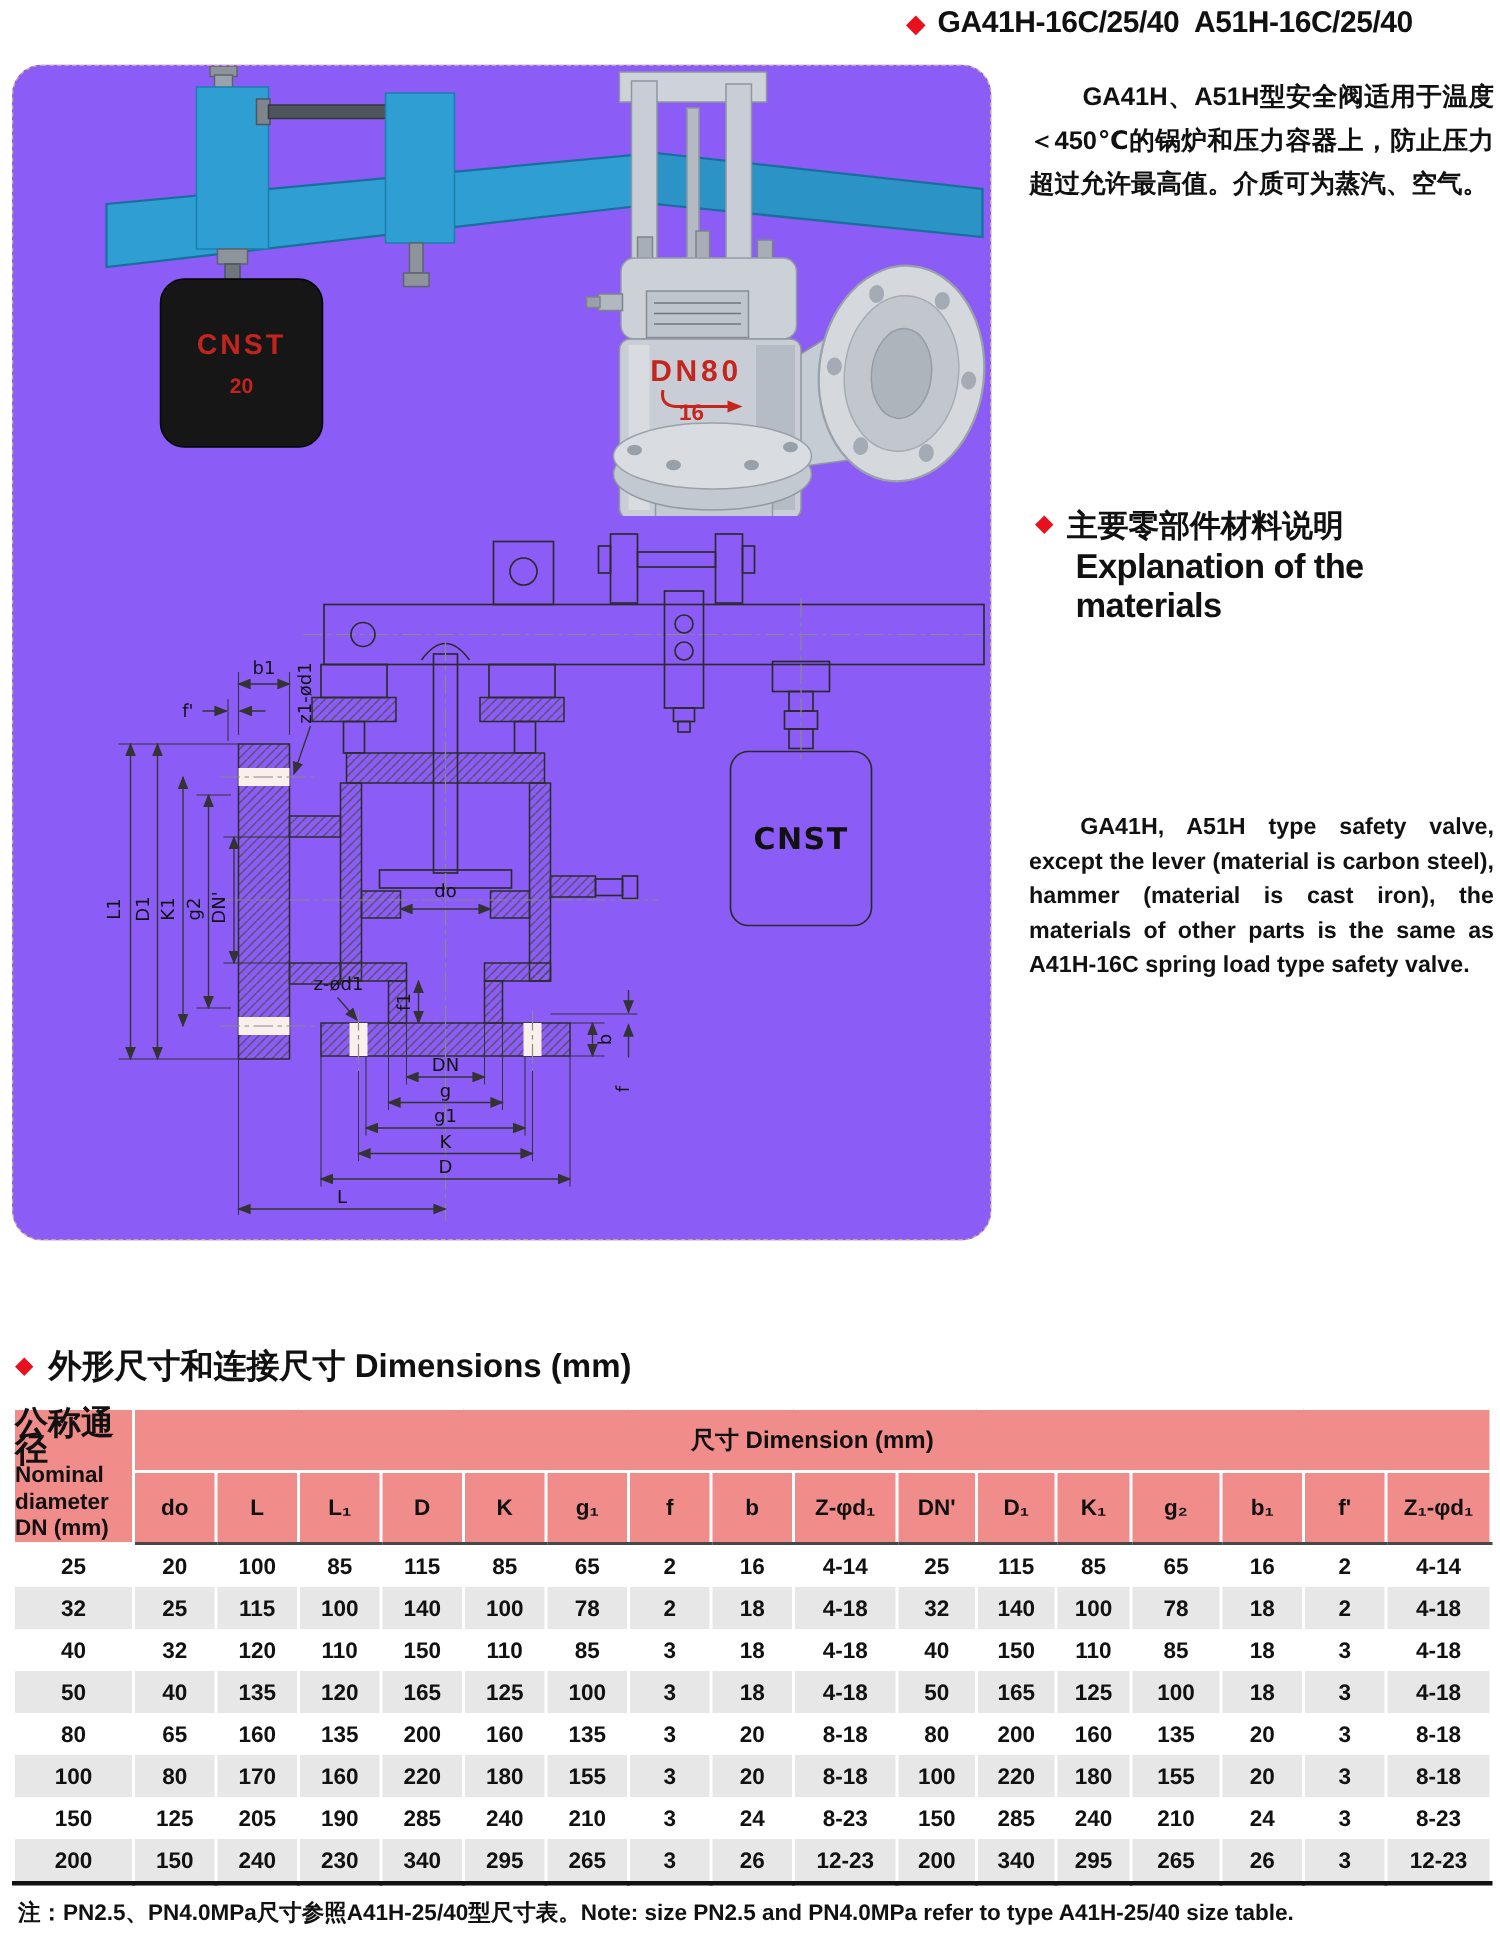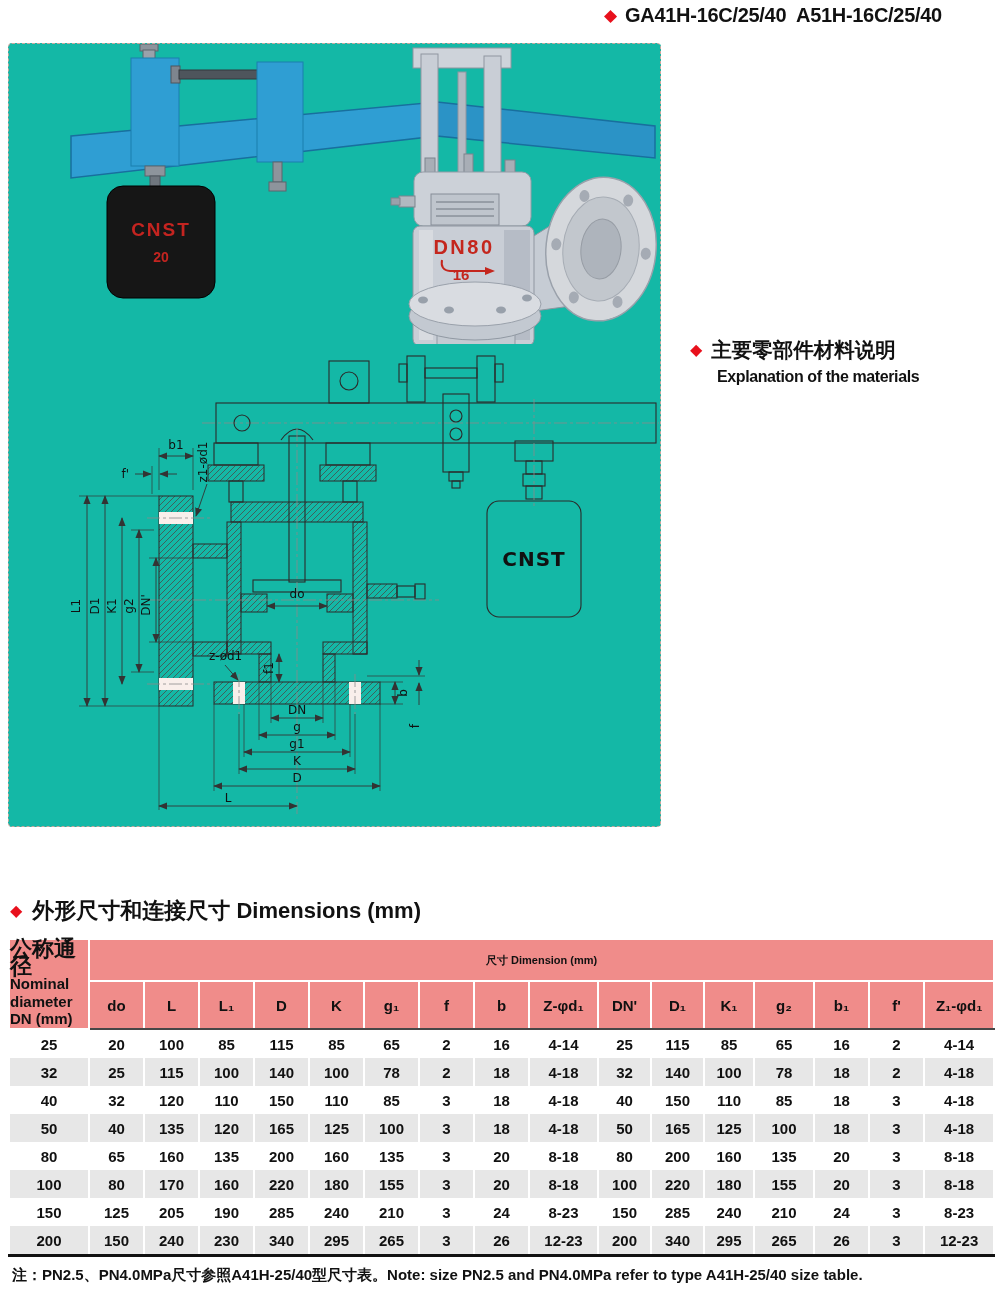--- a/index.html
+++ b/index.html
@@ -8,51 +8,51 @@
   .page{position:absolute;left:0;top:0;width:1000px;height:1297px;overflow:hidden}
 
   .diamond{color:#e8101c;line-height:1}
 
   
   .title-row{position:absolute;left:604px;top:4px;width:396px;display:flex;align-items:center;gap:8px;font-weight:bold}
   .title-row .diamond{font-size:17px}
   .title-text{font-size:20px;letter-spacing:-0.3px;white-space:pre}
 
   
-  .photo-panel{position:absolute;left:8px;top:43px;width:651px;height:782px;background:#14b8a6;
-               border:1px dashed #c9a59c;border-radius:4px;overflow:hidden}
+  .photo-panel{position:absolute;left:8px;top:43px;width:651px;height:782px;background:#8b5cf6;
+               border:1px dashed #c9a59c;border-radius:20px;overflow:hidden}
   .photo-panel svg{display:block}
   .caption{position:absolute;left:8px;top:836px;width:651px;text-align:center;font-size:17px;font-weight:bold}
 
   
   .para-zh{position:absolute;width:310px;font-size:17px;font-weight:bold;line-height:29px;
            text-align:justify;text-indent:2.1em}
   .para-en{position:absolute;width:310px;font-size:15.5px;font-weight:bold;line-height:23px;
            text-align:justify;text-indent:2.2em}
   #intro-zh{left:686px;top:50px}
   #intro-en{left:686px;top:147px}
   .mat-heading{position:absolute;left:690px;top:336px;width:310px;font-weight:bold}
   .mh-row{display:flex;align-items:center;gap:9px;font-size:20.5px}
   .mh-row .diamond{font-size:16px}
-  .mh-en{font-size:16px;letter-spacing:-0.4px;margin-left:27px;line-height:26px}
+  .mh-en{font-size:23px;letter-spacing:-0.4px;margin-left:27px;line-height:26px}
   #mat-zh{left:686px;top:438px;line-height:28px}
   #mat-en{left:686px;top:540px}
 
   
   .dims-heading{position:absolute;left:10px;top:896px;display:flex;align-items:center;gap:10px;font-weight:bold}
   .dims-heading .diamond{font-size:16px}
   .dh-text{font-size:22px}
 
   table.dims{position:absolute;left:8px;top:938px;width:985px;border-collapse:collapse;table-layout:fixed;
              text-align:center;font-weight:bold;border-bottom:3px solid #111}
   table.dims th{background:#f08c8a;border:2px solid #fff;font-size:15px;padding:0;font-weight:bold}
   th.corner{text-align:left;padding:2px 0 2px 7px;border-bottom:2px solid #474747}
   th.corner div{line-height:17.5px;font-size:15px}
   th.corner .c0{font-size:22px}
-  tr.thr1 th.span-h{height:40px;font-size:11px}
+  tr.thr1 th.span-h{height:40px;font-size:16px}
   tr.thr2 th{height:46px;border-bottom:2px solid #474747}
   table.dims td{height:28px;font-size:15px;border-left:2px solid #fff;border-right:2px solid #fff;padding:0}
   table.dims tbody tr:nth-child(even){background:#e7e7e7}
 
   .note{position:absolute;left:12px;top:1266px;width:985px;font-size:15px;font-weight:bold;white-space:nowrap}
 
   
   .ol{fill:none;stroke:#2b2b2b;stroke-width:1.1}
   .hatch{fill:url(#hp);stroke:#2b2b2b;stroke-width:1}
   .cl{stroke:#8a8a8a;stroke-width:0.8;stroke-dasharray:13 3 3 3;fill:none}
@@ -279,28 +279,30 @@
       <text class="lbl" x="288" y="370" text-anchor="middle">DN</text>
       <text class="lbl" x="288" y="387" text-anchor="middle">g</text>
       <text class="lbl" x="288" y="404" text-anchor="middle">g1</text>
       <text class="lbl" x="288" y="421" text-anchor="middle">K</text>
       <text class="lbl" x="288" y="438" text-anchor="middle">D</text>
       <text class="lbl" x="219" y="458" text-anchor="middle">L</text>
     </svg>
   </div>
 
 
+  <div id="intro-zh" class="para-zh">GA41H、A51H型安全阀适用于温度＜450℃的锅炉和压力容器上，防止压力超过允许最高值。介质可为蒸汽、空气。</div>
 
   <div class="mat-heading">
     <div class="mh-row">
       <span class="diamond">◆</span>
       <span>主要零部件材料说明</span>
     </div>
     <div class="mh-en">Explanation of the materials</div>
   </div>
+  <div id="mat-en" class="para-en">GA41H, A51H type safety valve, except the lever (material is carbon steel), hammer (material is cast iron), the materials of other parts is the same as A41H-16C spring load type safety valve.</div>
 
   <div class="dims-heading">
     <span class="diamond">◆</span>
     <span class="dh-text">外形尺寸和连接尺寸 Dimensions (mm)</span>
   </div>
 
   <table class="dims">
     <colgroup>
       <col style="width:80px">
         <col style="width:55px">

